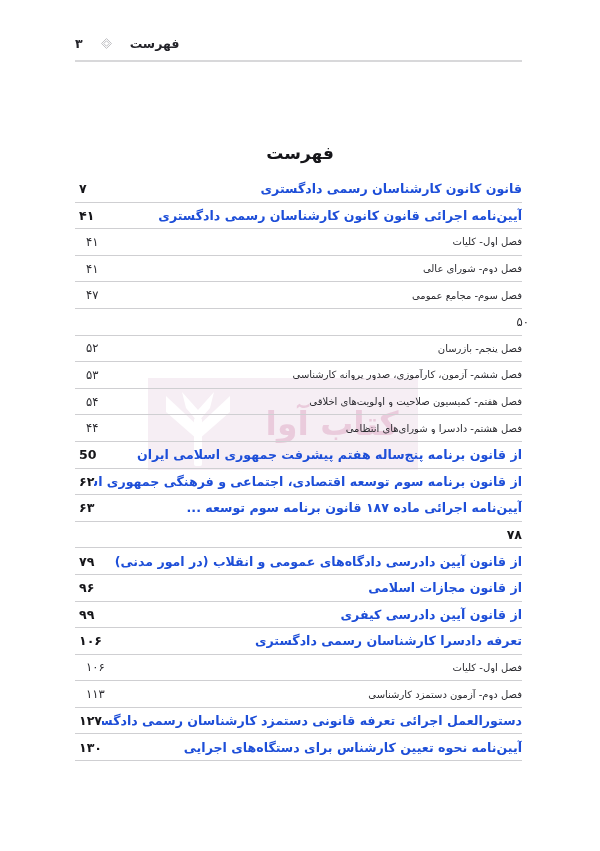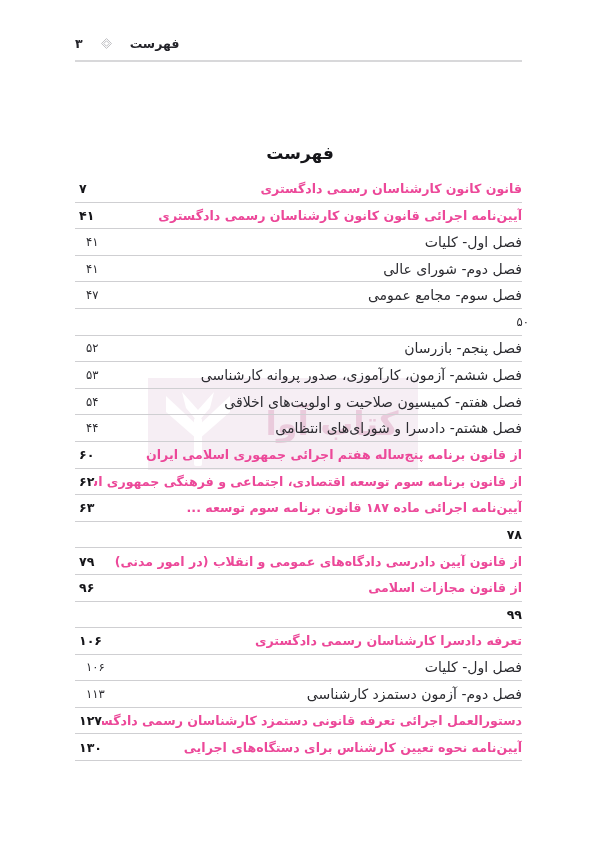--- a/index.html
+++ b/index.html
@@ -110,32 +110,32 @@
     white-space: nowrap;
     text-align: left;
     direction: ltr;
     margin-left: 4px;
   }
 
   
   .lvl1 .toc-label {
     font-size: 12.6px;
     font-weight: 700;
-    color: #ec4899;
+    color: #1d4ed8;
     padding-left: 2px;
   }
   .lvl1 .toc-page {
     font-size: 12.6px;
     font-weight: 700;
     color: #16161a;
   }
 
   
   .lvl2 .toc-label {
-    font-size: 14px;
+    font-size: 10px;
     font-weight: 400;
     color: #2b2b30;
     padding-left: 86px;
   }
   .lvl2 .toc-page {
     font-size: 11.6px;
     font-weight: 400;
     color: #2b2b30;
     padding-right: 0;
     margin-right: 0;
@@ -252,22 +252,22 @@
       </div>
       <div class="toc-row lvl2">
         <span class="toc-label">فصل هفتم- کمیسیون صلاحیت و اولویت‌های اخلاقی</span>
         <span class="toc-page">۵۴</span>
       </div>
       <div class="toc-row lvl2">
         <span class="toc-label">فصل هشتم- دادسرا و شورای‌های انتظامی</span>
         <span class="toc-page">۴۴</span>
       </div>
       <div class="toc-row lvl1">
-        <span class="toc-label">از قانون برنامه پنج‌ساله هفتم اجرائی جمهوری اسلامی ایران</span>
-        <span class="toc-page">۶٠</span>
+        <span class="toc-label">از قانون برنامه پنج‌ساله هفتم پیشرفت جمهوری اسلامی ایران</span>
+        <span class="toc-page">50</span>
       </div>
       <div class="toc-row lvl1">
         <span class="toc-label">از قانون برنامه سوم توسعه  اقتصادی، اجتماعی و فرهنگی جمهوری اسلامی ایران</span>
         <span class="toc-page">۶٢</span>
       </div>
       <div class="toc-row lvl1">
         <span class="toc-label">آیین‌نامه اجرائی ماده ١٨٧ قانون برنامه سوم توسعه ...</span>
         <span class="toc-page">۶٣</span>
       </div>
       <div class="toc-row lvl1">
@@ -275,20 +275,21 @@
       </div>
       <div class="toc-row lvl1">
         <span class="toc-label">از قانون آیین دادرسی دادگاه‌های عمومی و انقلاب  (در امور مدنی)</span>
         <span class="toc-page">٧٩</span>
       </div>
       <div class="toc-row lvl1">
         <span class="toc-label">از قانون مجازات اسلامی</span>
         <span class="toc-page">٩۶</span>
       </div>
       <div class="toc-row lvl1">
+        <span class="toc-label">از قانون آیین دادرسی کیفری</span>
         <span class="toc-page">٩٩</span>
       </div>
       <div class="toc-row lvl1">
         <span class="toc-label">تعرفه دادسرا کارشناسان رسمی دادگستری</span>
         <span class="toc-page">١٠۶</span>
       </div>
       <div class="toc-row lvl2">
         <span class="toc-label">فصل اول- کلیات</span>
         <span class="toc-page">١٠۶</span>
       </div>

